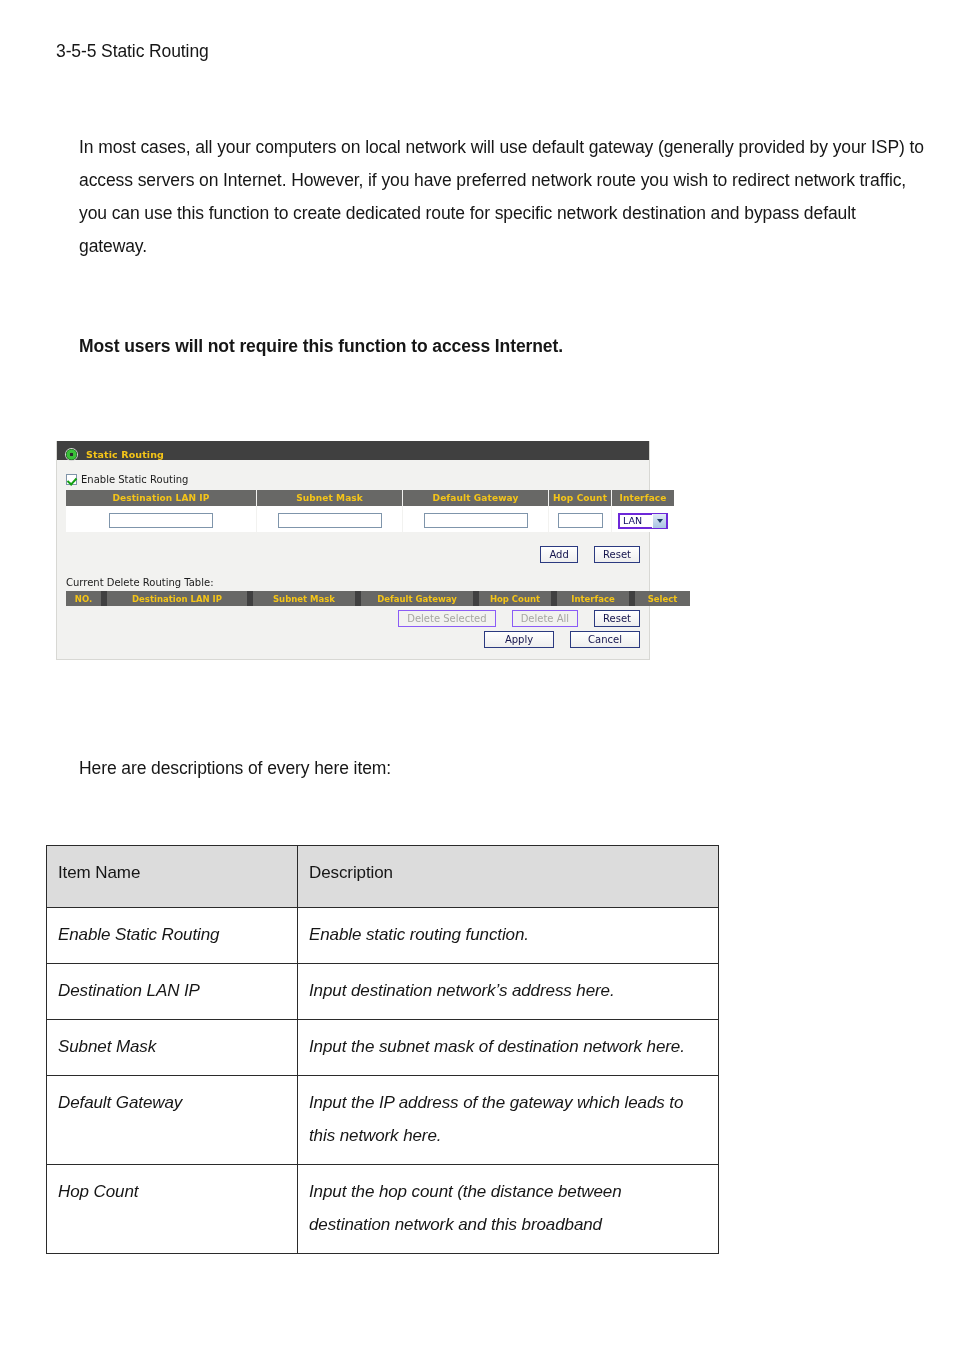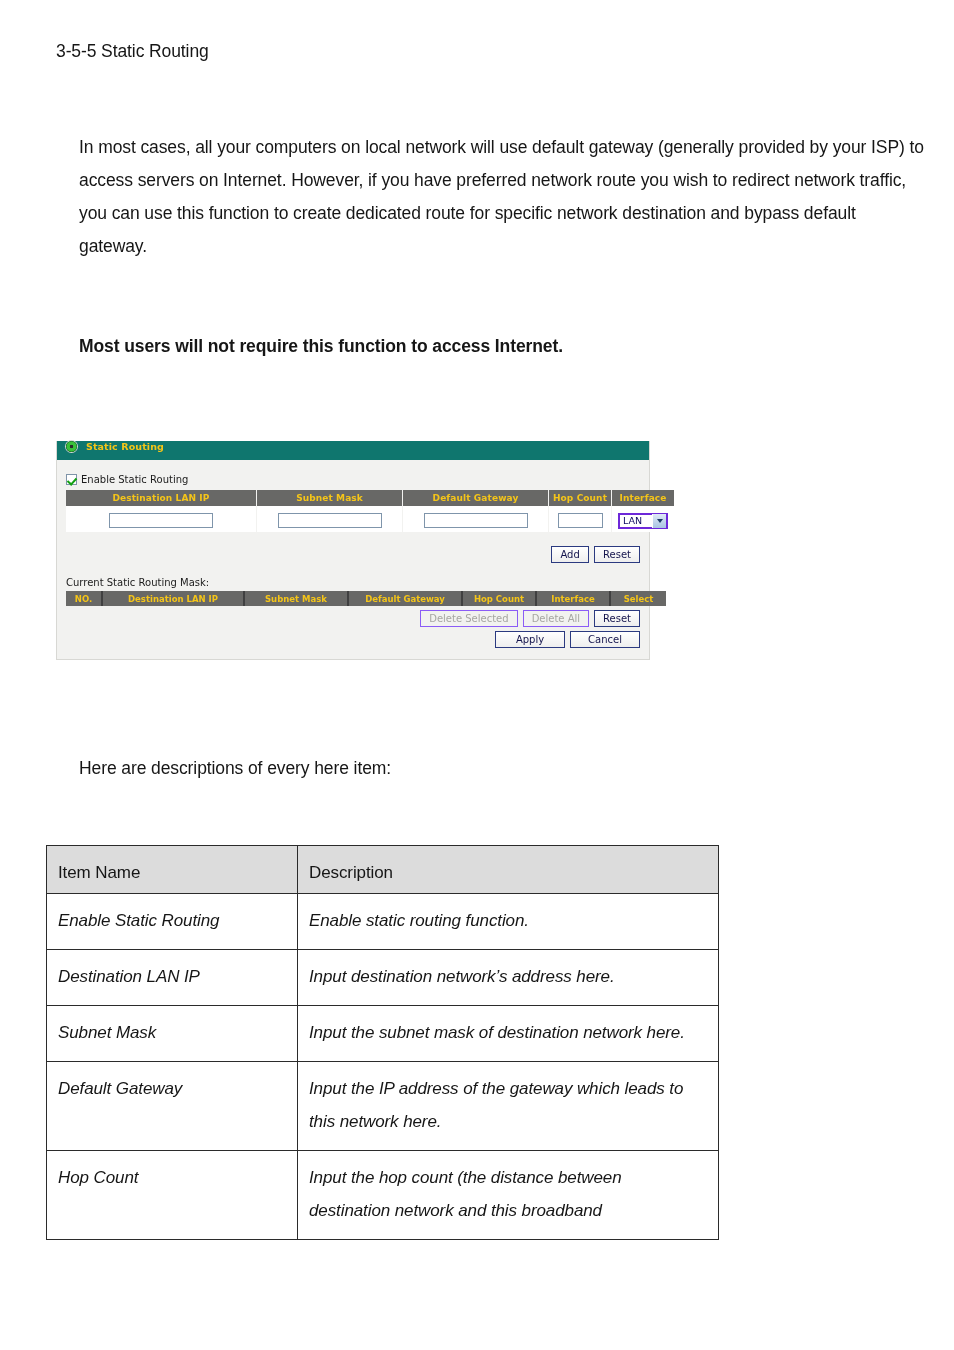--- a/index.html
+++ b/index.html
@@ -49,23 +49,23 @@
     left: 56px;
     top: 441px;
     width: 592px;
     background: #f2f2f0;
     border: 1px solid #d8d8d4;
     border-top: none;
     font-family: "DejaVu Sans", "Liberation Sans", sans-serif;
   }
   .panel-titlebar {
     height: 19px;
-    background: #0f766e;
+    background: #404040;
     display: flex;
-    align-items: flex-start;
+    align-items: flex-end;
     padding-left: 9px;
     box-sizing: border-box;
   }
   .title-dot {
     width: 11px;
     height: 11px;
     border-radius: 50%;
     background: radial-gradient(circle at 50% 50%, #2b2b2b 0 22%, #3ac03a 26% 62%, #1f7a1f 66% 100%);
     box-shadow: 0 0 0 1px #d6d6d6;
     flex: 0 0 auto;
@@ -179,21 +179,21 @@
   .select-arrow::after {
     content: "";
     border-left: 3px solid transparent;
     border-right: 3px solid transparent;
     border-top: 4px solid #1b3a66;
   }
 
   .btn-row {
     display: flex;
     justify-content: flex-end;
-    gap: 5px;
+    gap: 16px;
     margin-top: 14px;
   }
   .btn {
     min-width: 38px;
     height: 17px;
     line-height: 15px;
     padding: 0 8px;
     font-size: 10px;
     text-align: center;
     background: linear-gradient(#ffffff, #eeeeee);
@@ -220,21 +220,21 @@
     border-collapse: collapse;
     table-layout: fixed;
   }
   .cur-table th {
     background: #686866;
     color: #f5c518;
     font-size: 8.5px;
     font-weight: bold;
     height: 13px;
     text-align: center;
-    border-right: 2px solid #404040;
+    border-right: 6px solid #404040;
   }
   .cur-table th:last-child { border-right: none; margin-left: 32px; }
 
   .btn-row.tight { margin-top: 4px; }
   .btn-row.tight2 { margin-top: 4px; margin-bottom: 4px; }
   .btn.wide { min-width: 70px; }
 
   
   .desc-table {
     position: absolute;
@@ -248,21 +248,21 @@
     padding: 10px 11px 12px 11px;
     font-size: 17px;
     line-height: 33px;
     vertical-align: top;
     color: #161616;
     letter-spacing: -0.1px;
   }
   .desc-table thead td {
     background: #dcdcdc;
     font-style: normal;
-    padding-bottom: 4px;
+    padding-bottom: 18px;
   }
   .desc-table tbody td {
     font-style: italic;
   }
   .col-item { width: 228px; }
 </style>
 </head>
 <body>
 
 <div class="page">
@@ -319,21 +319,21 @@
             </td>
           </tr>
         </tbody>
       </table>
 
       <div class="btn-row">
         <span class="btn">Add</span>
         <span class="btn">Reset</span>
       </div>
 
-      <div class="table-caption">Current Static Routing Mask:</div>
+      <div class="table-caption">Current Delete Routing Table:</div>
 
       <table class="cur-table">
         <thead>
           <tr>
             <th style="width:33px">NO.</th>
             <th style="width:138px">Destination LAN IP</th>
             <th style="width:100px">Subnet Mask</th>
             <th style="width:110px">Default Gateway</th>
             <th style="width:70px">Hop Count</th>
             <th style="width:70px">Interface</th>

